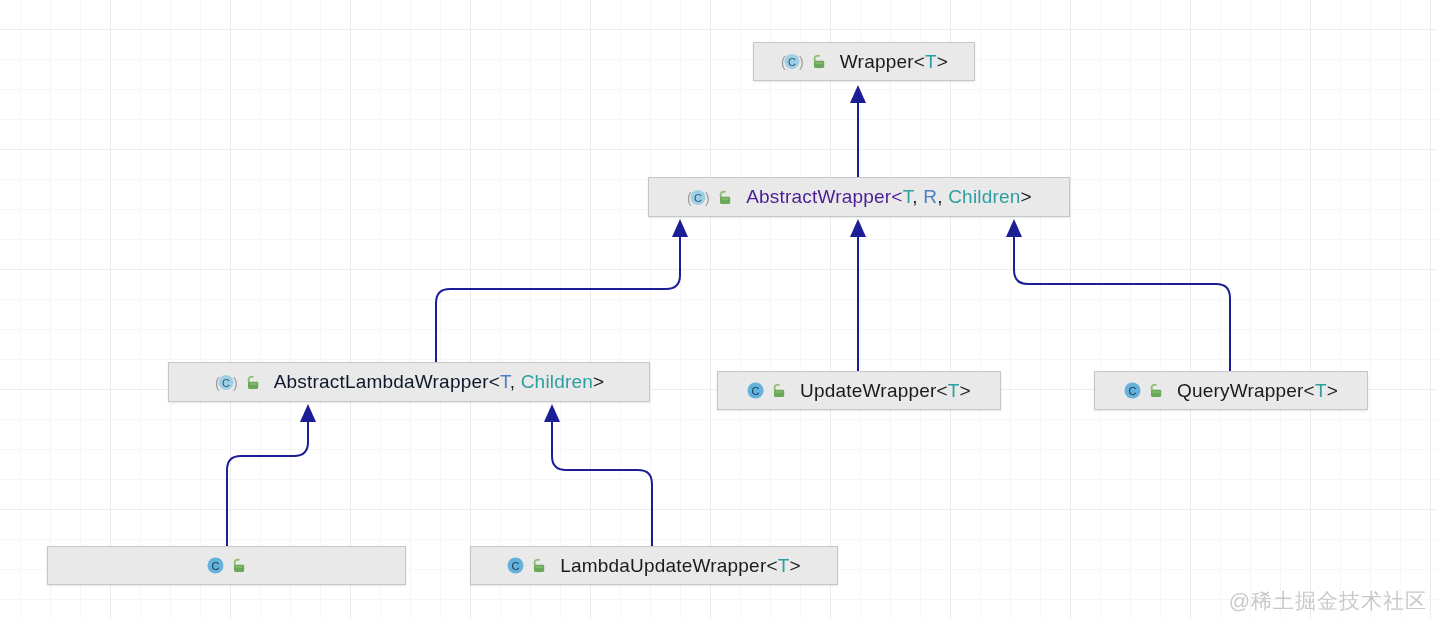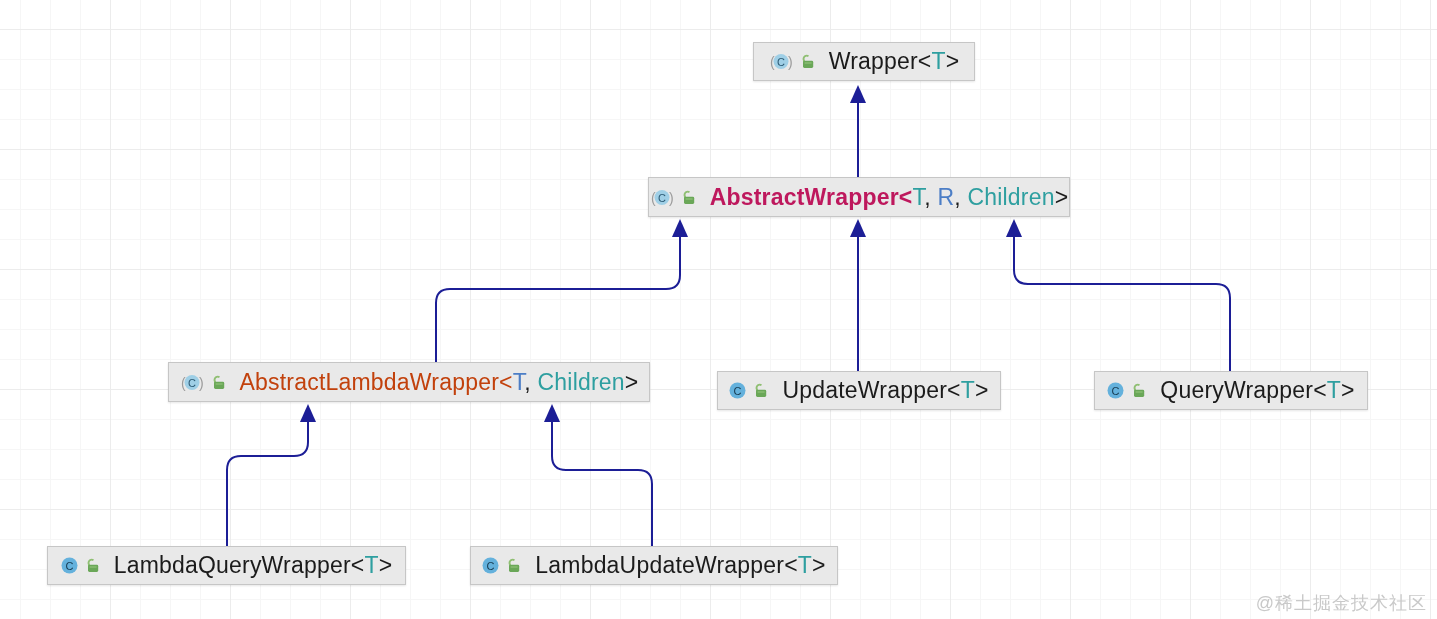--- a/index.html
+++ b/index.html
@@ -30,30 +30,30 @@
     display:flex;align-items:center;justify-content:center;
     gap:7px;
     background:#e9e9e9;
     border:1px solid #c6c6c6;
     box-shadow:0 1px 2px rgba(0,0,0,0.10);
     white-space:nowrap;
     cursor:default;
     user-select:none;
   }
   .node .label{
-    font-size:23px;
+    font-size:19px;
     letter-spacing:0.2px;
     color:#1b1b1b;
     margin-left:6px;
   }
   .node .icon{display:inline-flex;align-items:center;}
   #watermark{
     position:absolute;
     right:10px;bottom:4px;
-    font-size:18px;
+    font-size:21px;
     letter-spacing:1px;
     color:#c9c9c9;
   }
 </style>
 </head>
 <body>
 
 <div id="canvas">
   <svg id="edges-layer">
       <path d="M 858 177 L 858 101" fill="none" stroke="#1c1e96" stroke-width="2"></path>
@@ -99,40 +99,40 @@
       </svg>
     </span>
 
     <span class="icon icon-lock">
       <svg width="16" height="15" viewBox="0 0 16 15">
         <path d="M4.2 7.2 V4.6 a3.2 3.2 0 0 1 5.6 -2.1" fill="none" stroke="#8fbf72" stroke-width="1.9" transform="rotate(-16 8 7)"></path>
         <rect x="3" y="6.8" width="10.2" height="7.2" rx="1.4" fill="#6aa758"></rect>
         <rect x="4.4" y="8.2" width="7.4" height="1.6" rx="0.8" fill="#8fc177" opacity="0.85"></rect>
       </svg>
     </span>
-    <span class="label"><span style="color: #be185d; font-weight: bold;">AbstractWrapper&lt;</span><span style="color: rgb(46, 159, 160);">T</span><span style="color: rgb(27, 27, 27);">, </span><span style="color: rgb(76, 126, 198);">R</span><span style="color: rgb(27, 27, 27);">, </span><span style="color: rgb(46, 159, 160);">Children</span><span style="color: rgb(27, 27, 27);">&gt;</span></span>
+    <span class="label"><span style="color: #4c1d95;">AbstractWrapper&lt;</span><span style="color: rgb(46, 159, 160);">T</span><span style="color: rgb(27, 27, 27);">, </span><span style="color: rgb(76, 126, 198);">R</span><span style="color: rgb(27, 27, 27);">, </span><span style="color: rgb(46, 159, 160);">Children</span><span style="color: rgb(27, 27, 27);">&gt;</span></span>
   </div>
       <div class="node kind-abstract-class" style="left: 168px; top: 362px; width: 482px; height: 40px;">
     <span class="icon icon-abstract">
       <svg width="24" height="17" viewBox="0 0 24 17">
         <text x="1" y="13.5" font-size="14" fill="#9b9b9b" font-family="Liberation Sans, sans-serif">(</text>
         <circle cx="12" cy="8.5" r="7.5" fill="#9fcfe6"></circle>
         <text x="12" y="13" font-size="11" fill="#2c5a74" text-anchor="middle" font-family="Liberation Sans, sans-serif">C</text>
         <text x="19" y="13.5" font-size="14" fill="#9b9b9b" font-family="Liberation Sans, sans-serif">)</text>
       </svg>
     </span>
 
     <span class="icon icon-lock">
       <svg width="16" height="15" viewBox="0 0 16 15">
         <path d="M4.2 7.2 V4.6 a3.2 3.2 0 0 1 5.6 -2.1" fill="none" stroke="#8fbf72" stroke-width="1.9" transform="rotate(-16 8 7)"></path>
         <rect x="3" y="6.8" width="10.2" height="7.2" rx="1.4" fill="#6aa758"></rect>
         <rect x="4.4" y="8.2" width="7.4" height="1.6" rx="0.8" fill="#8fc177" opacity="0.85"></rect>
       </svg>
     </span>
-    <span class="label"><span style="color: #c2410c; text-align: right;">AbstractLambdaWrapper&lt;</span><span style="color: rgb(76, 126, 198);">T</span><span style="color: rgb(27, 27, 27);">, </span><span style="color: rgb(46, 159, 160);">Children</span><span style="color: rgb(27, 27, 27);">&gt;</span></span>
+    <span class="label"><span style="color: #0f172a; text-align: right;">AbstractLambdaWrapper&lt;</span><span style="color: rgb(76, 126, 198);">T</span><span style="color: rgb(27, 27, 27);">, </span><span style="color: rgb(46, 159, 160);">Children</span><span style="color: rgb(27, 27, 27);">&gt;</span></span>
   </div>
       <div class="node kind-class" style="left: 717px; top: 371px; width: 284px; height: 39px;">
 
     <span class="icon icon-concrete">
       <svg width="17" height="17" viewBox="0 0 17 17">
         <circle cx="8.5" cy="8.5" r="8" fill="#64b1dc"></circle>
         <text x="8.5" y="13" font-size="11" fill="#163a50" text-anchor="middle" font-family="Liberation Sans, sans-serif">C</text>
       </svg>
     </span>
     <span class="icon icon-lock">
@@ -169,21 +169,20 @@
         <text x="8.5" y="13" font-size="11" fill="#163a50" text-anchor="middle" font-family="Liberation Sans, sans-serif">C</text>
       </svg>
     </span>
     <span class="icon icon-lock">
       <svg width="16" height="15" viewBox="0 0 16 15">
         <path d="M4.2 7.2 V4.6 a3.2 3.2 0 0 1 5.6 -2.1" fill="none" stroke="#8fbf72" stroke-width="1.9" transform="rotate(-16 8 7)"></path>
         <rect x="3" y="6.8" width="10.2" height="7.2" rx="1.4" fill="#6aa758"></rect>
         <rect x="4.4" y="8.2" width="7.4" height="1.6" rx="0.8" fill="#8fc177" opacity="0.85"></rect>
       </svg>
     </span>
-    <span class="label"><span style="color: rgb(27, 27, 27);">LambdaQueryWrapper&lt;</span><span style="color: rgb(46, 159, 160);">T</span><span style="color: rgb(27, 27, 27);">&gt;</span></span>
   </div>
       <div class="node kind-class" style="left: 470px; top: 546px; width: 368px; height: 39px;">
 
     <span class="icon icon-concrete">
       <svg width="17" height="17" viewBox="0 0 17 17">
         <circle cx="8.5" cy="8.5" r="8" fill="#64b1dc"></circle>
         <text x="8.5" y="13" font-size="11" fill="#163a50" text-anchor="middle" font-family="Liberation Sans, sans-serif">C</text>
       </svg>
     </span>
     <span class="icon icon-lock">

